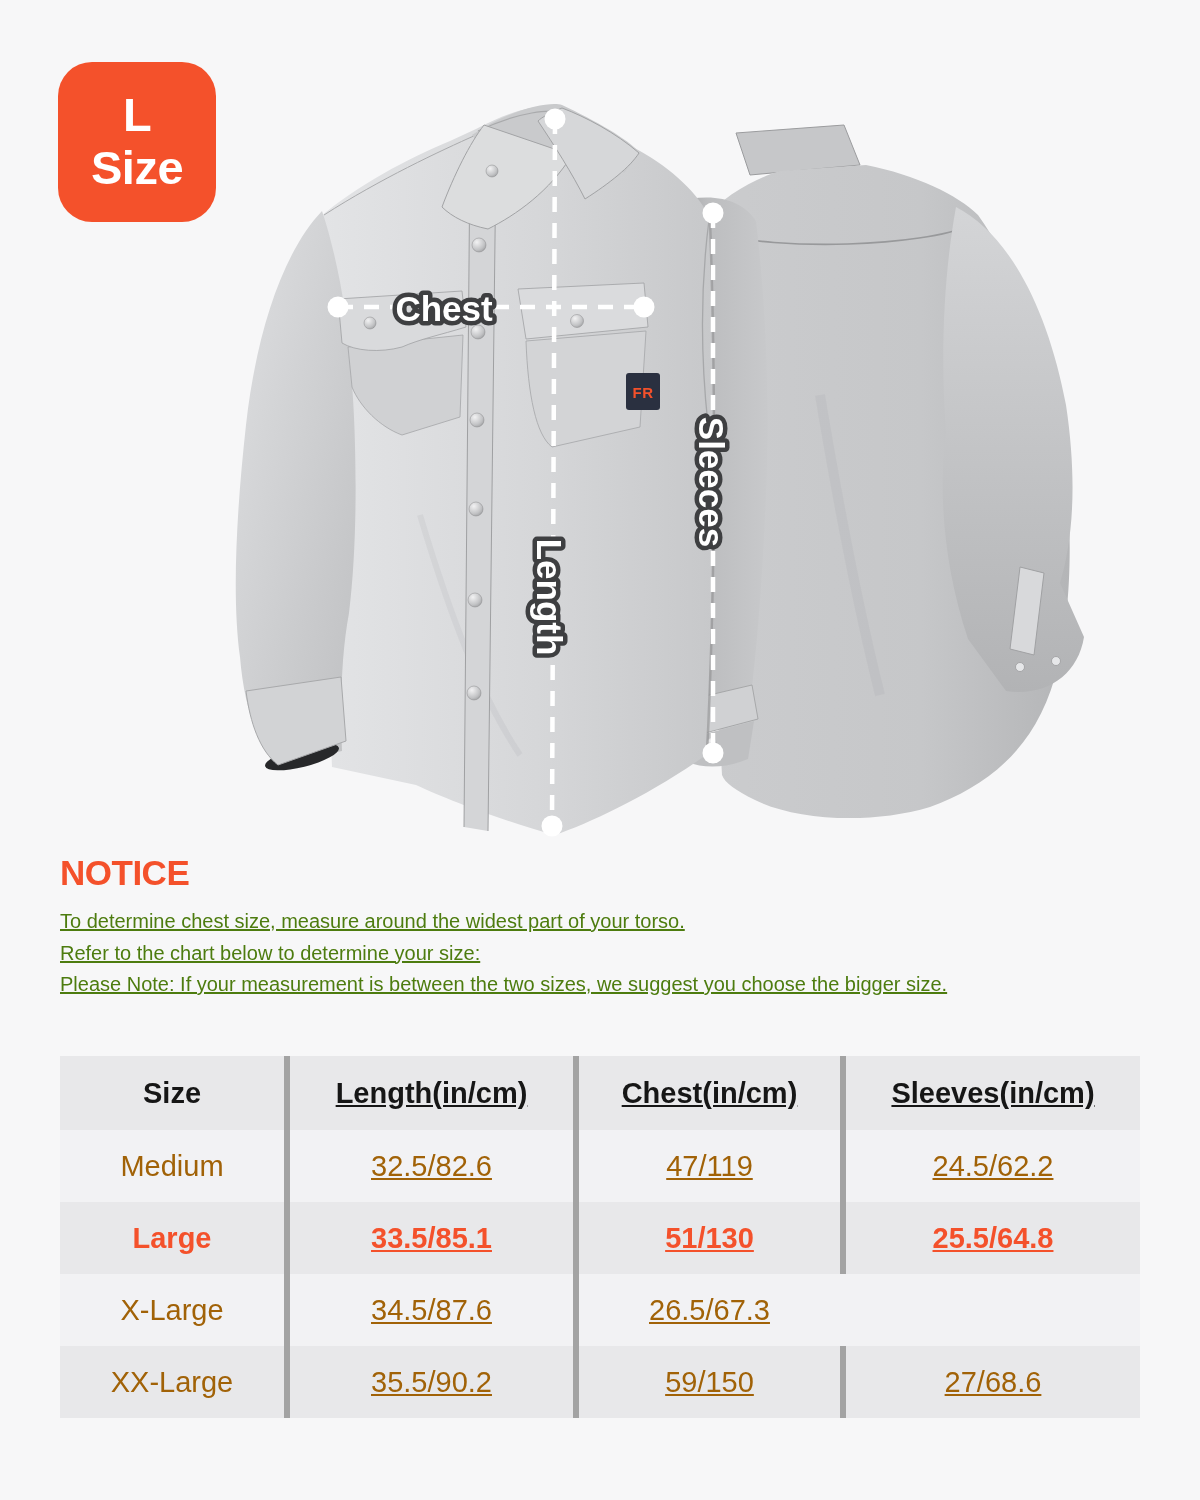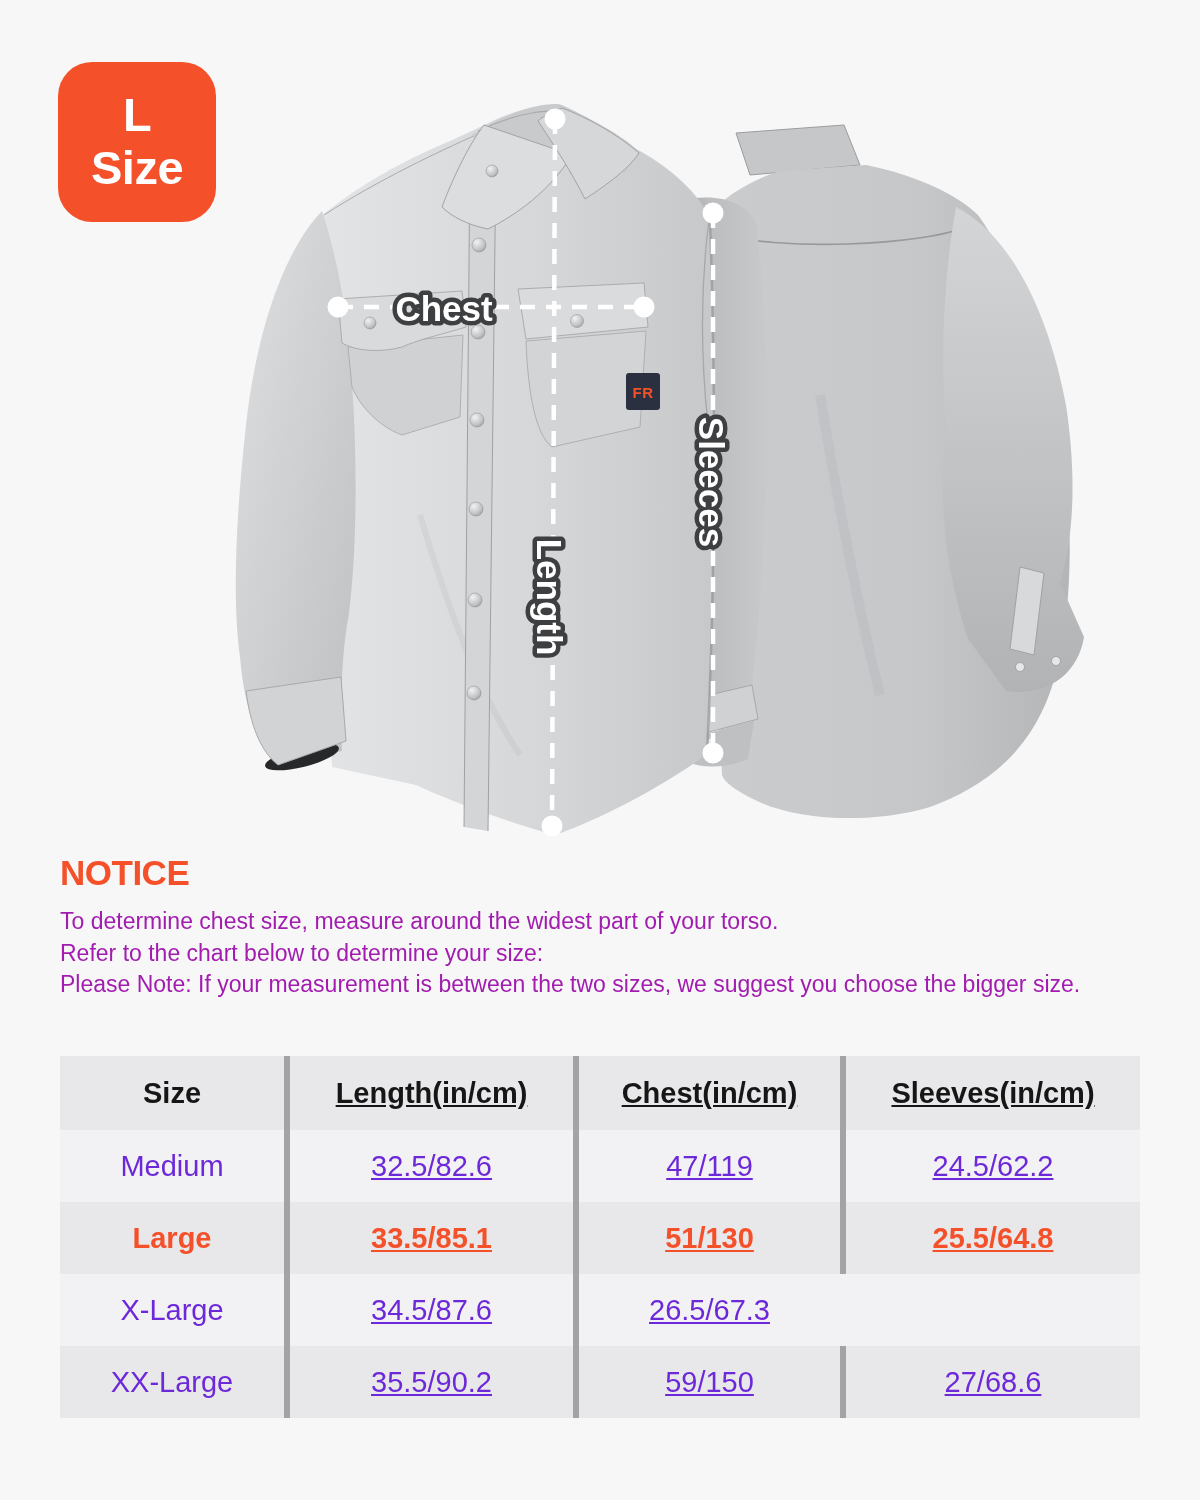--- a/index.html
+++ b/index.html
@@ -35,29 +35,29 @@
   }
 
   
   .notice { position:absolute; left:60px; top:852px; width:1110px; }
   .notice-title {
     color:#f4512b; font-size:35px; font-weight:700; line-height:42px;
     letter-spacing:-0.5px;
   }
   .notice-lines { margin-top:12px; }
   .notice-line {
-    color:#a21caf; font-size:23px; line-height:31.5px; white-space:nowrap;
+    color:#4d7c0f; font-size:20px; line-height:31.5px; white-space:nowrap;text-decoration:underline;
   }
 
   
   .size-table { position:absolute; left:60px; top:1056px; width:1080px; }
   .t-row { display:grid; grid-template-columns:224px 289px 267px 300px; }
   .t-cell {
     display:flex; align-items:center; justify-content:center;
-    font-size:29px; color:#6d28d9;
+    font-size:29px; color:#a16207;
   }
   .t-cell + .t-cell { border-left:6px solid #a3a3a3;text-decoration:underline; }
   .t-row.header { height:74px; background:#e8e8ea; }
   .t-row.header .t-cell { color:#161616; font-weight:600; }
   .t-row.data { height:72px; }
   .t-row.shade { background:#e8e8ea; }
   .t-row.light { background:#f2f2f4; }
   .t-row.highlight .t-cell { color:#f4512b; font-weight:700; }
 </style>
 </head>

